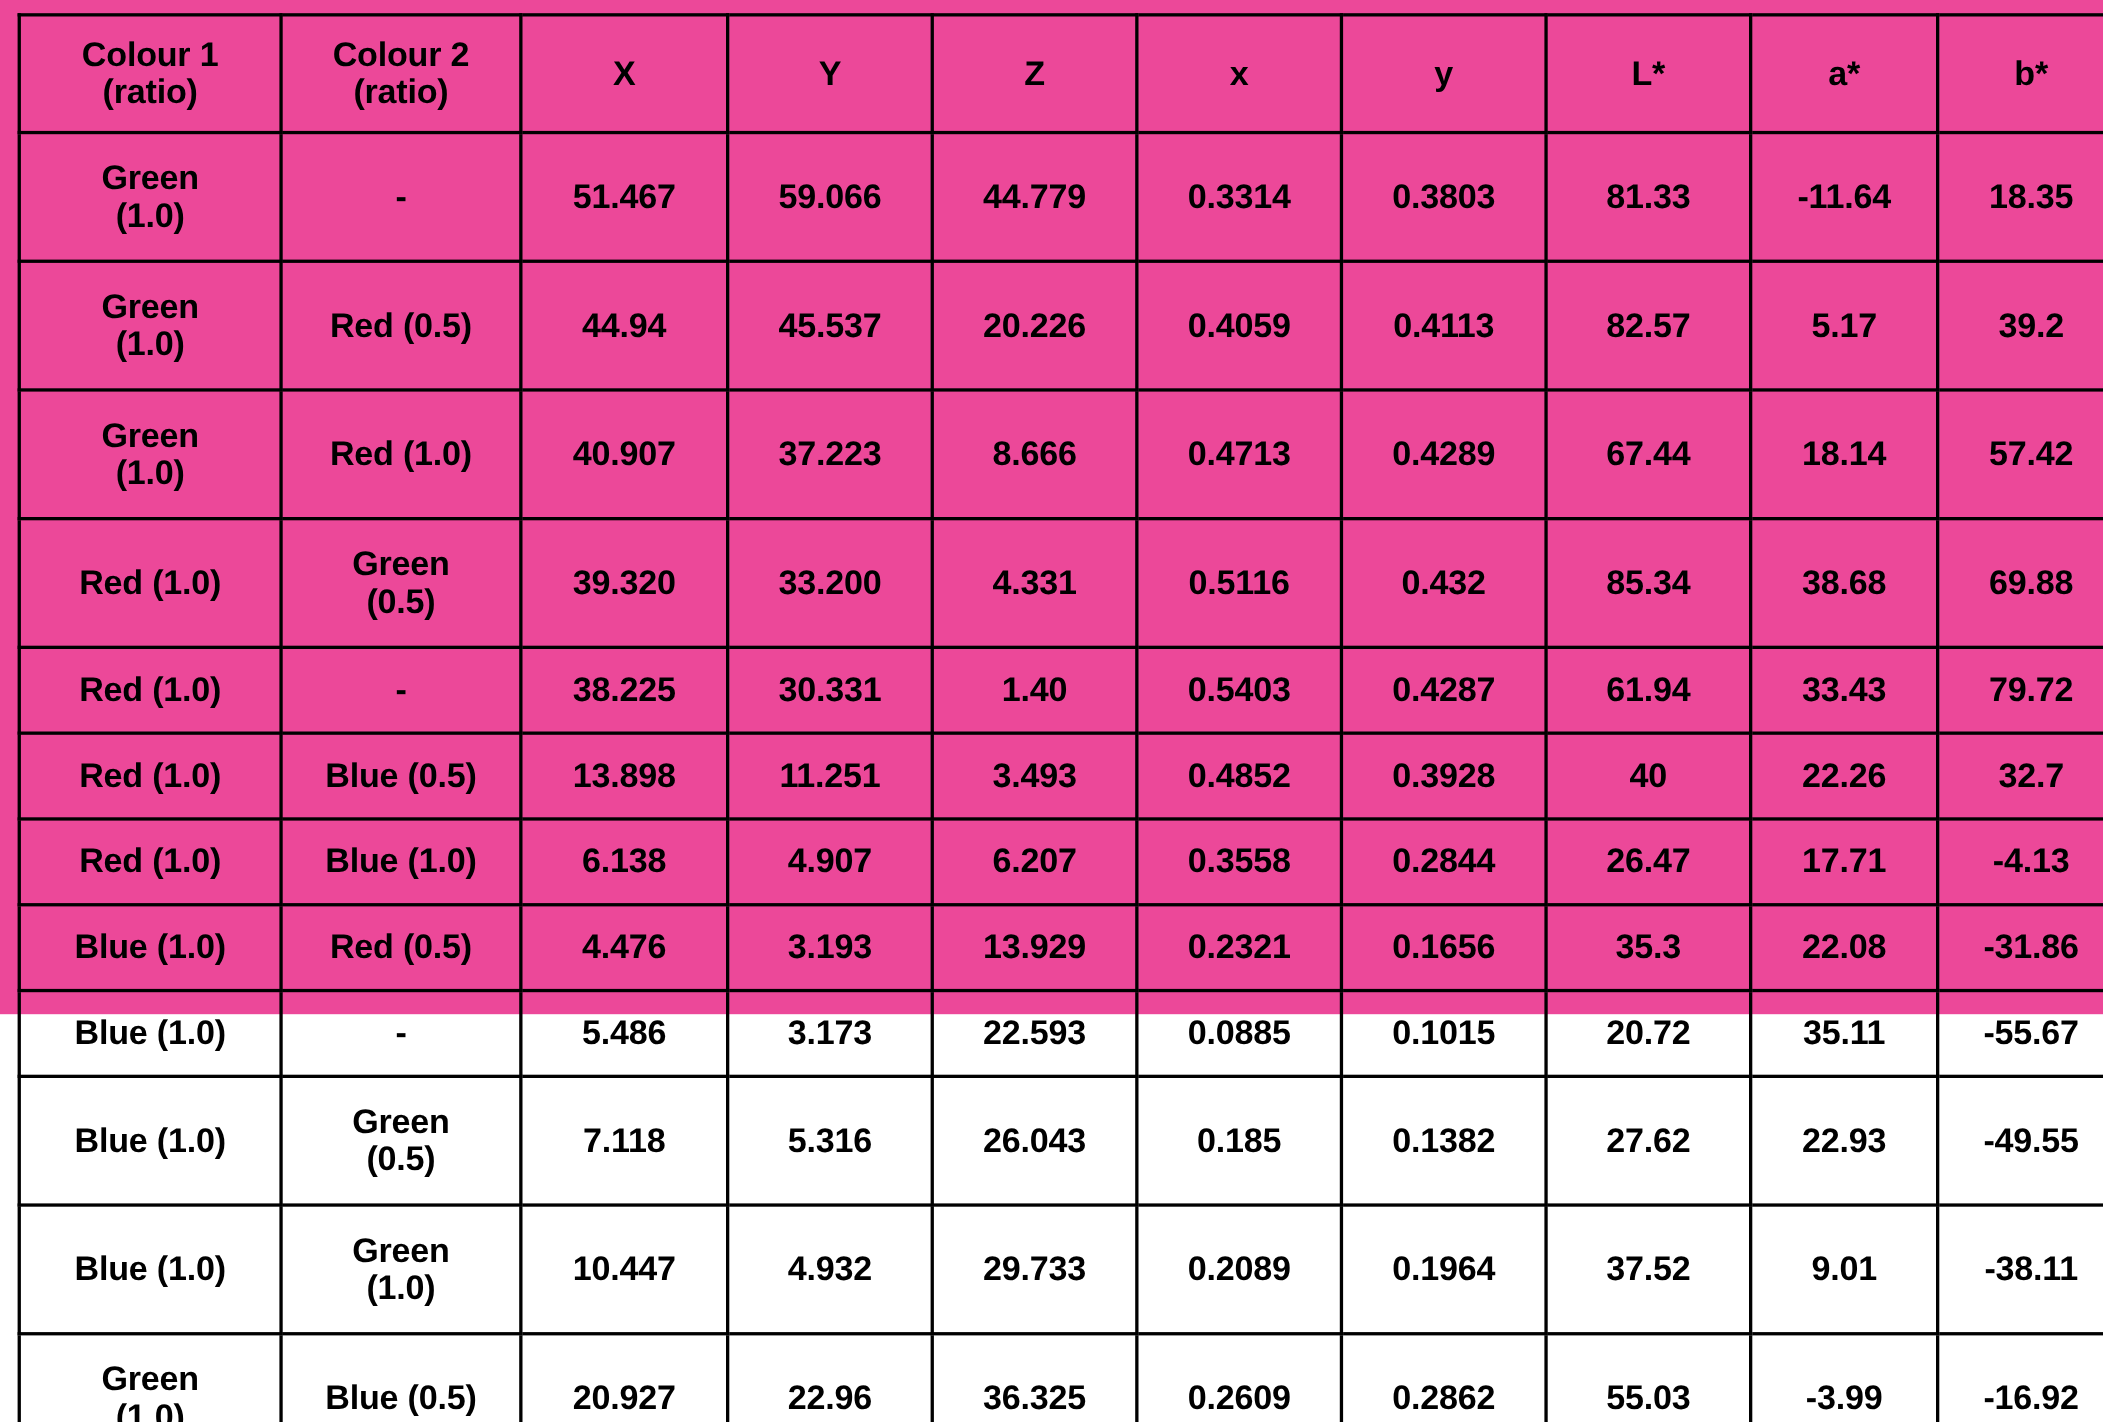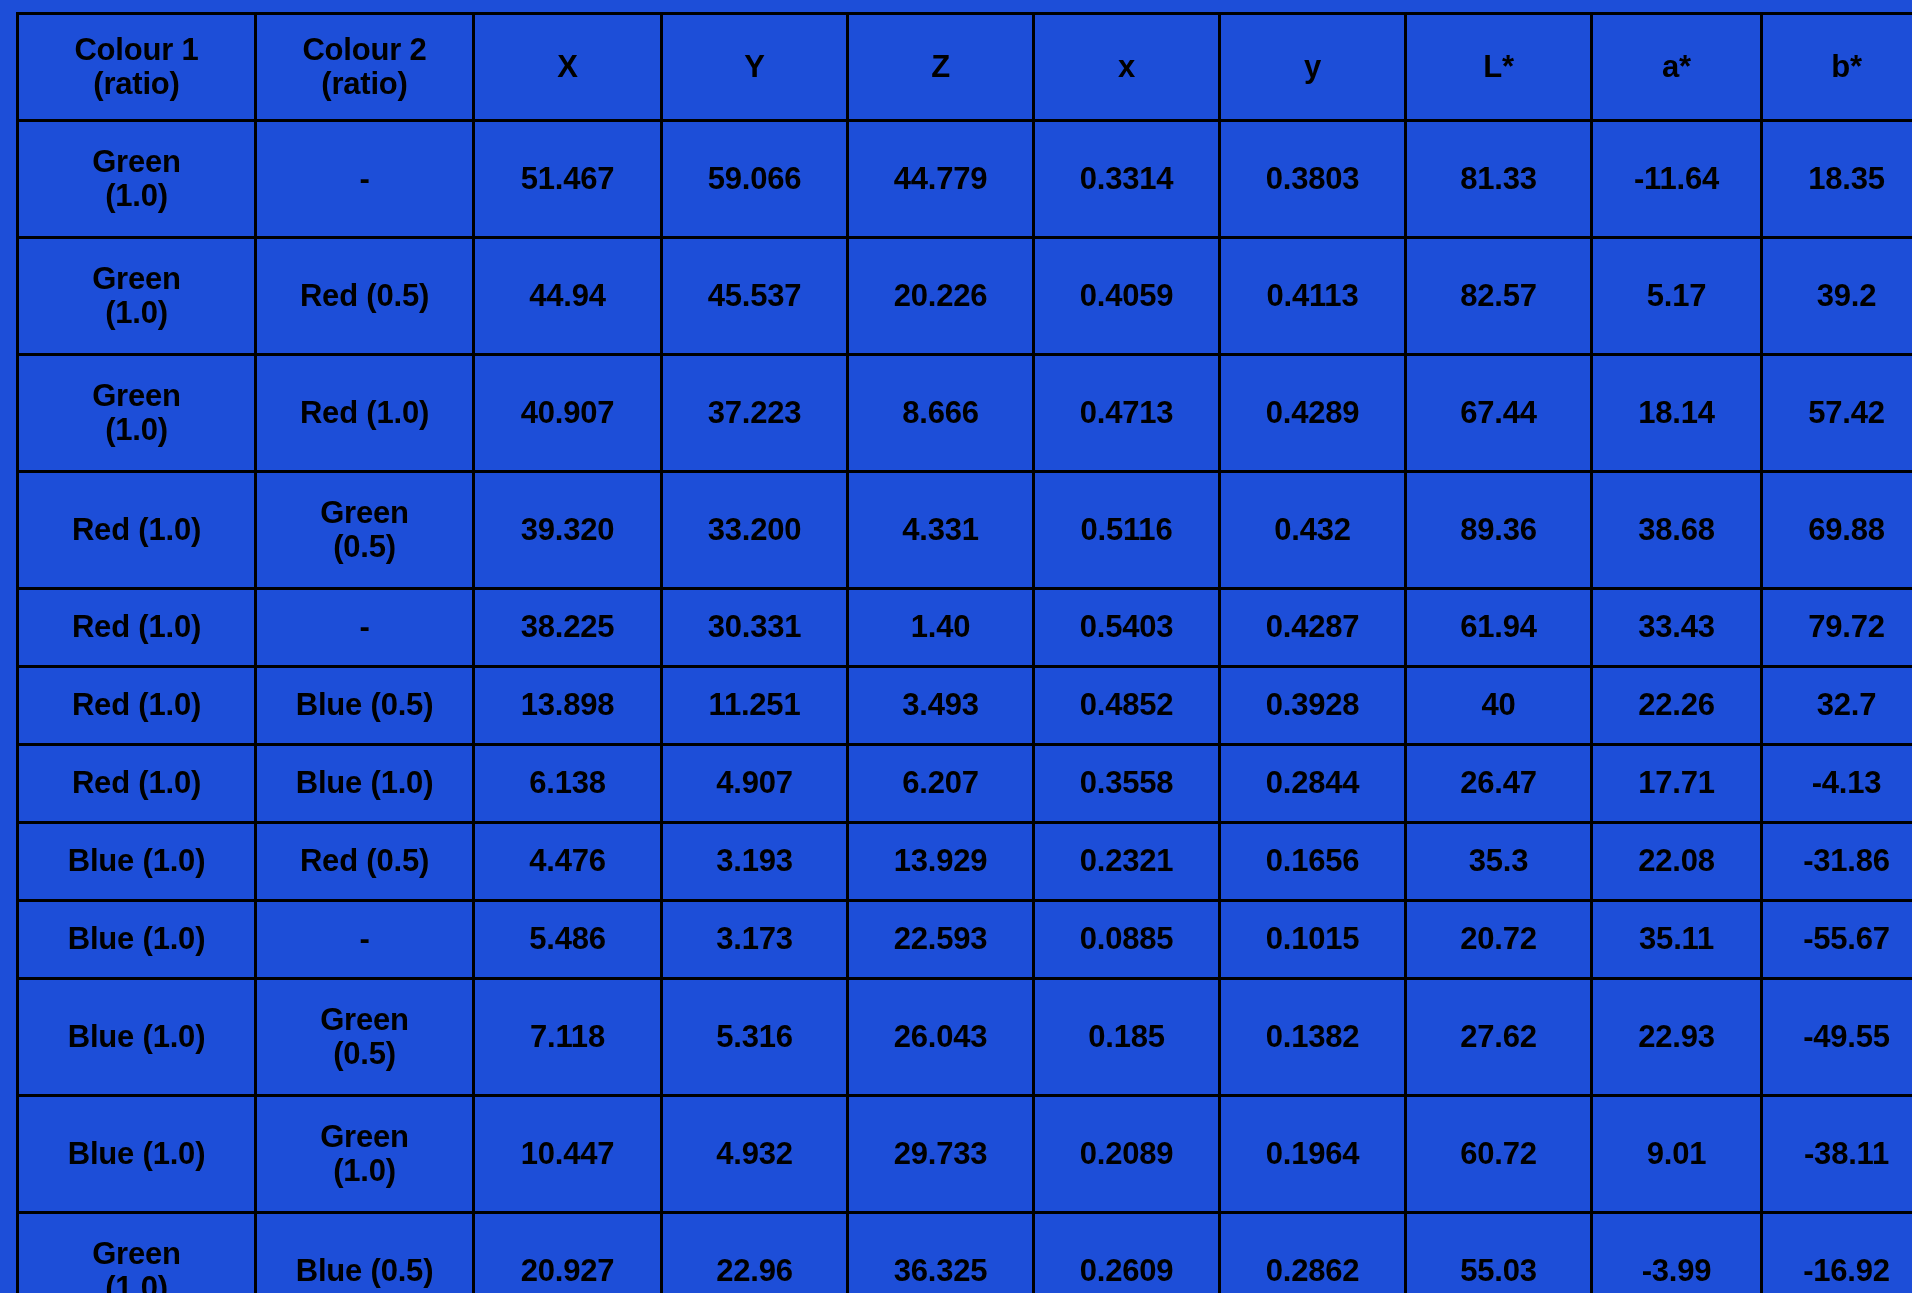--- a/index.html
+++ b/index.html
@@ -10,22 +10,22 @@
   body {
     width: 1912px;
     height: 1293px;
     font-family: "Liberation Sans", sans-serif;
     color: #000000;
     overflow: hidden;
   }
   .page {
     position: relative;
     width: 1912px;
-    height: 1293px;
-    background: #1d4ed8;
+    height: 922px;
+    background: #ec4899;
     box-sizing: border-box;
     padding: 8px 14px 8px 10px;
   }
   table.data-table {
     border-collapse: collapse;
     width: 1878px;
     margin-left: 6px;
     margin-top: 4px;
     table-layout: fixed;
   }
@@ -151,21 +151,21 @@
           <td>Red (1.0)</td>
           <td>
             <span class="two-line">Green</span>
             <span class="two-line">(0.5)</span>
           </td>
           <td>39.320</td>
           <td>33.200</td>
           <td>4.331</td>
           <td>0.5116</td>
           <td>0.432</td>
-          <td>89.36</td>
+          <td>85.34</td>
           <td>38.68</td>
           <td>69.88</td>
         </tr>
         <tr class="short-row">
           <td>Red (1.0)</td>
           <td>-</td>
           <td>38.225</td>
           <td>30.331</td>
           <td>1.40</td>
           <td>0.5403</td>
@@ -241,21 +241,21 @@
           <td>Blue (1.0)</td>
           <td>
             <span class="two-line">Green</span>
             <span class="two-line">(1.0)</span>
           </td>
           <td>10.447</td>
           <td>4.932</td>
           <td>29.733</td>
           <td>0.2089</td>
           <td>0.1964</td>
-          <td>60.72</td>
+          <td>37.52</td>
           <td>9.01</td>
           <td>-38.11</td>
         </tr>
         <tr class="tall-row">
           <td>
             <span class="two-line">Green</span>
             <span class="two-line">(1.0)</span>
           </td>
           <td>Blue (0.5)</td>
           <td>20.927</td>

